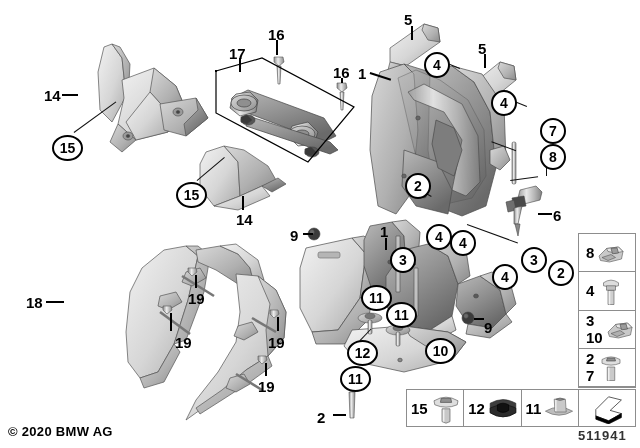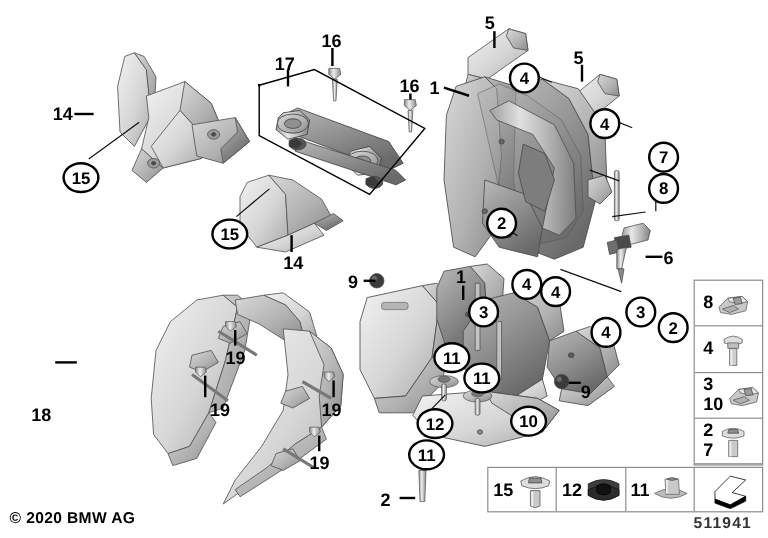--- a/index.html
+++ b/index.html
@@ -285,21 +285,21 @@
       <div class="lbl" style="left: 268px; top: 27px;">16</div>
       <div class="lbl" style="left: 333px; top: 65px;">16</div>
       <div class="lbl" style="left: 358px; top: 66px;">1</div>
       <div class="lbl" style="left: 404px; top: 12px;">5</div>
       <div class="lbl" style="left: 478px; top: 41px;">5</div>
       <div class="lbl" style="left: 553px; top: 208px;">6</div>
       <div class="lbl" style="left: 236px; top: 212px;">14</div>
       <div class="lbl" style="left: 290px; top: 228px;">9</div>
       <div class="lbl" style="left: 484px; top: 320px;">9</div>
       <div class="lbl" style="left: 380px; top: 224px;">1</div>
-      <div class="lbl" style="left: 26px; top: 295px; margin-top: 44px;">18</div>
+      <div class="lbl" style="left: 26px; top: 295px;">18</div>
       <div class="lbl" style="left: 188px; top: 291px;">19</div>
       <div class="lbl" style="left: 175px; top: 335px;">19</div>
       <div class="lbl" style="left: 268px; top: 335px;">19</div>
       <div class="lbl" style="left: 258px; top: 379px;">19</div>
       <div class="lbl" style="left: 317px; top: 410px;">2</div>
     </div>
 
   <div id="circ-labels">
       <div class="circ w" style="left: 52px; top: 135px;">15</div>
       <div class="circ w" style="left: 176px; top: 182px;">15</div>

